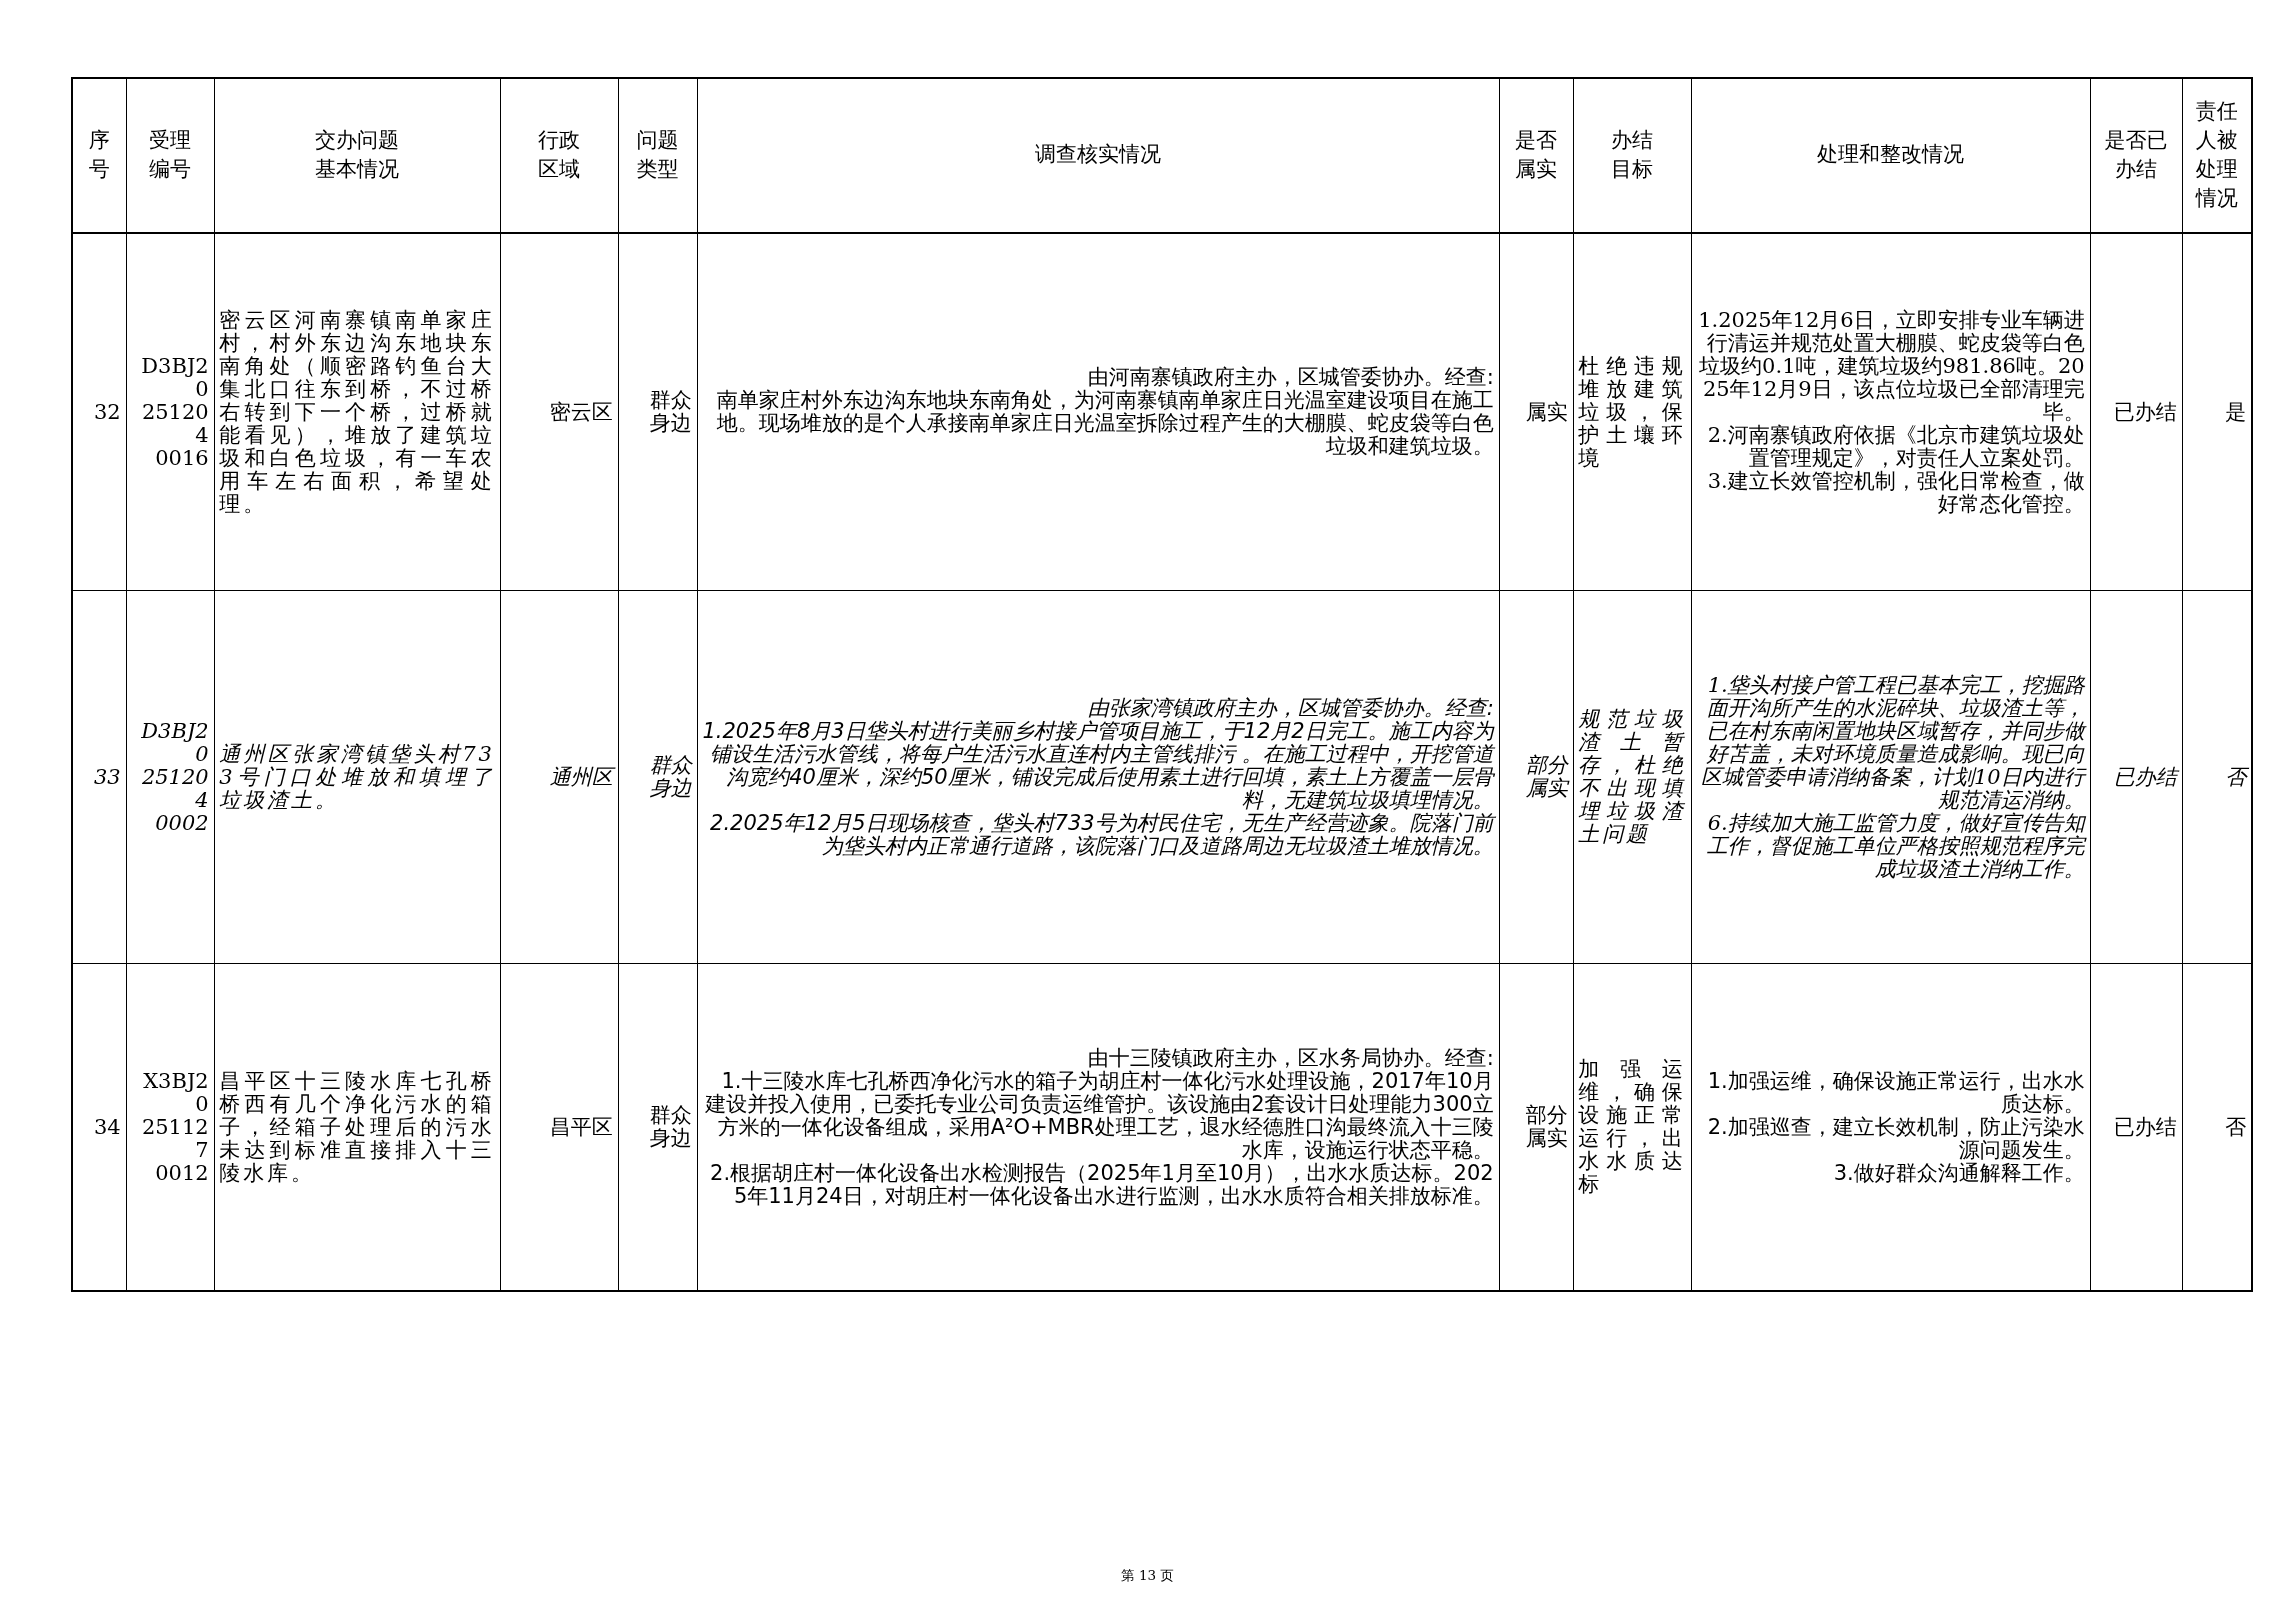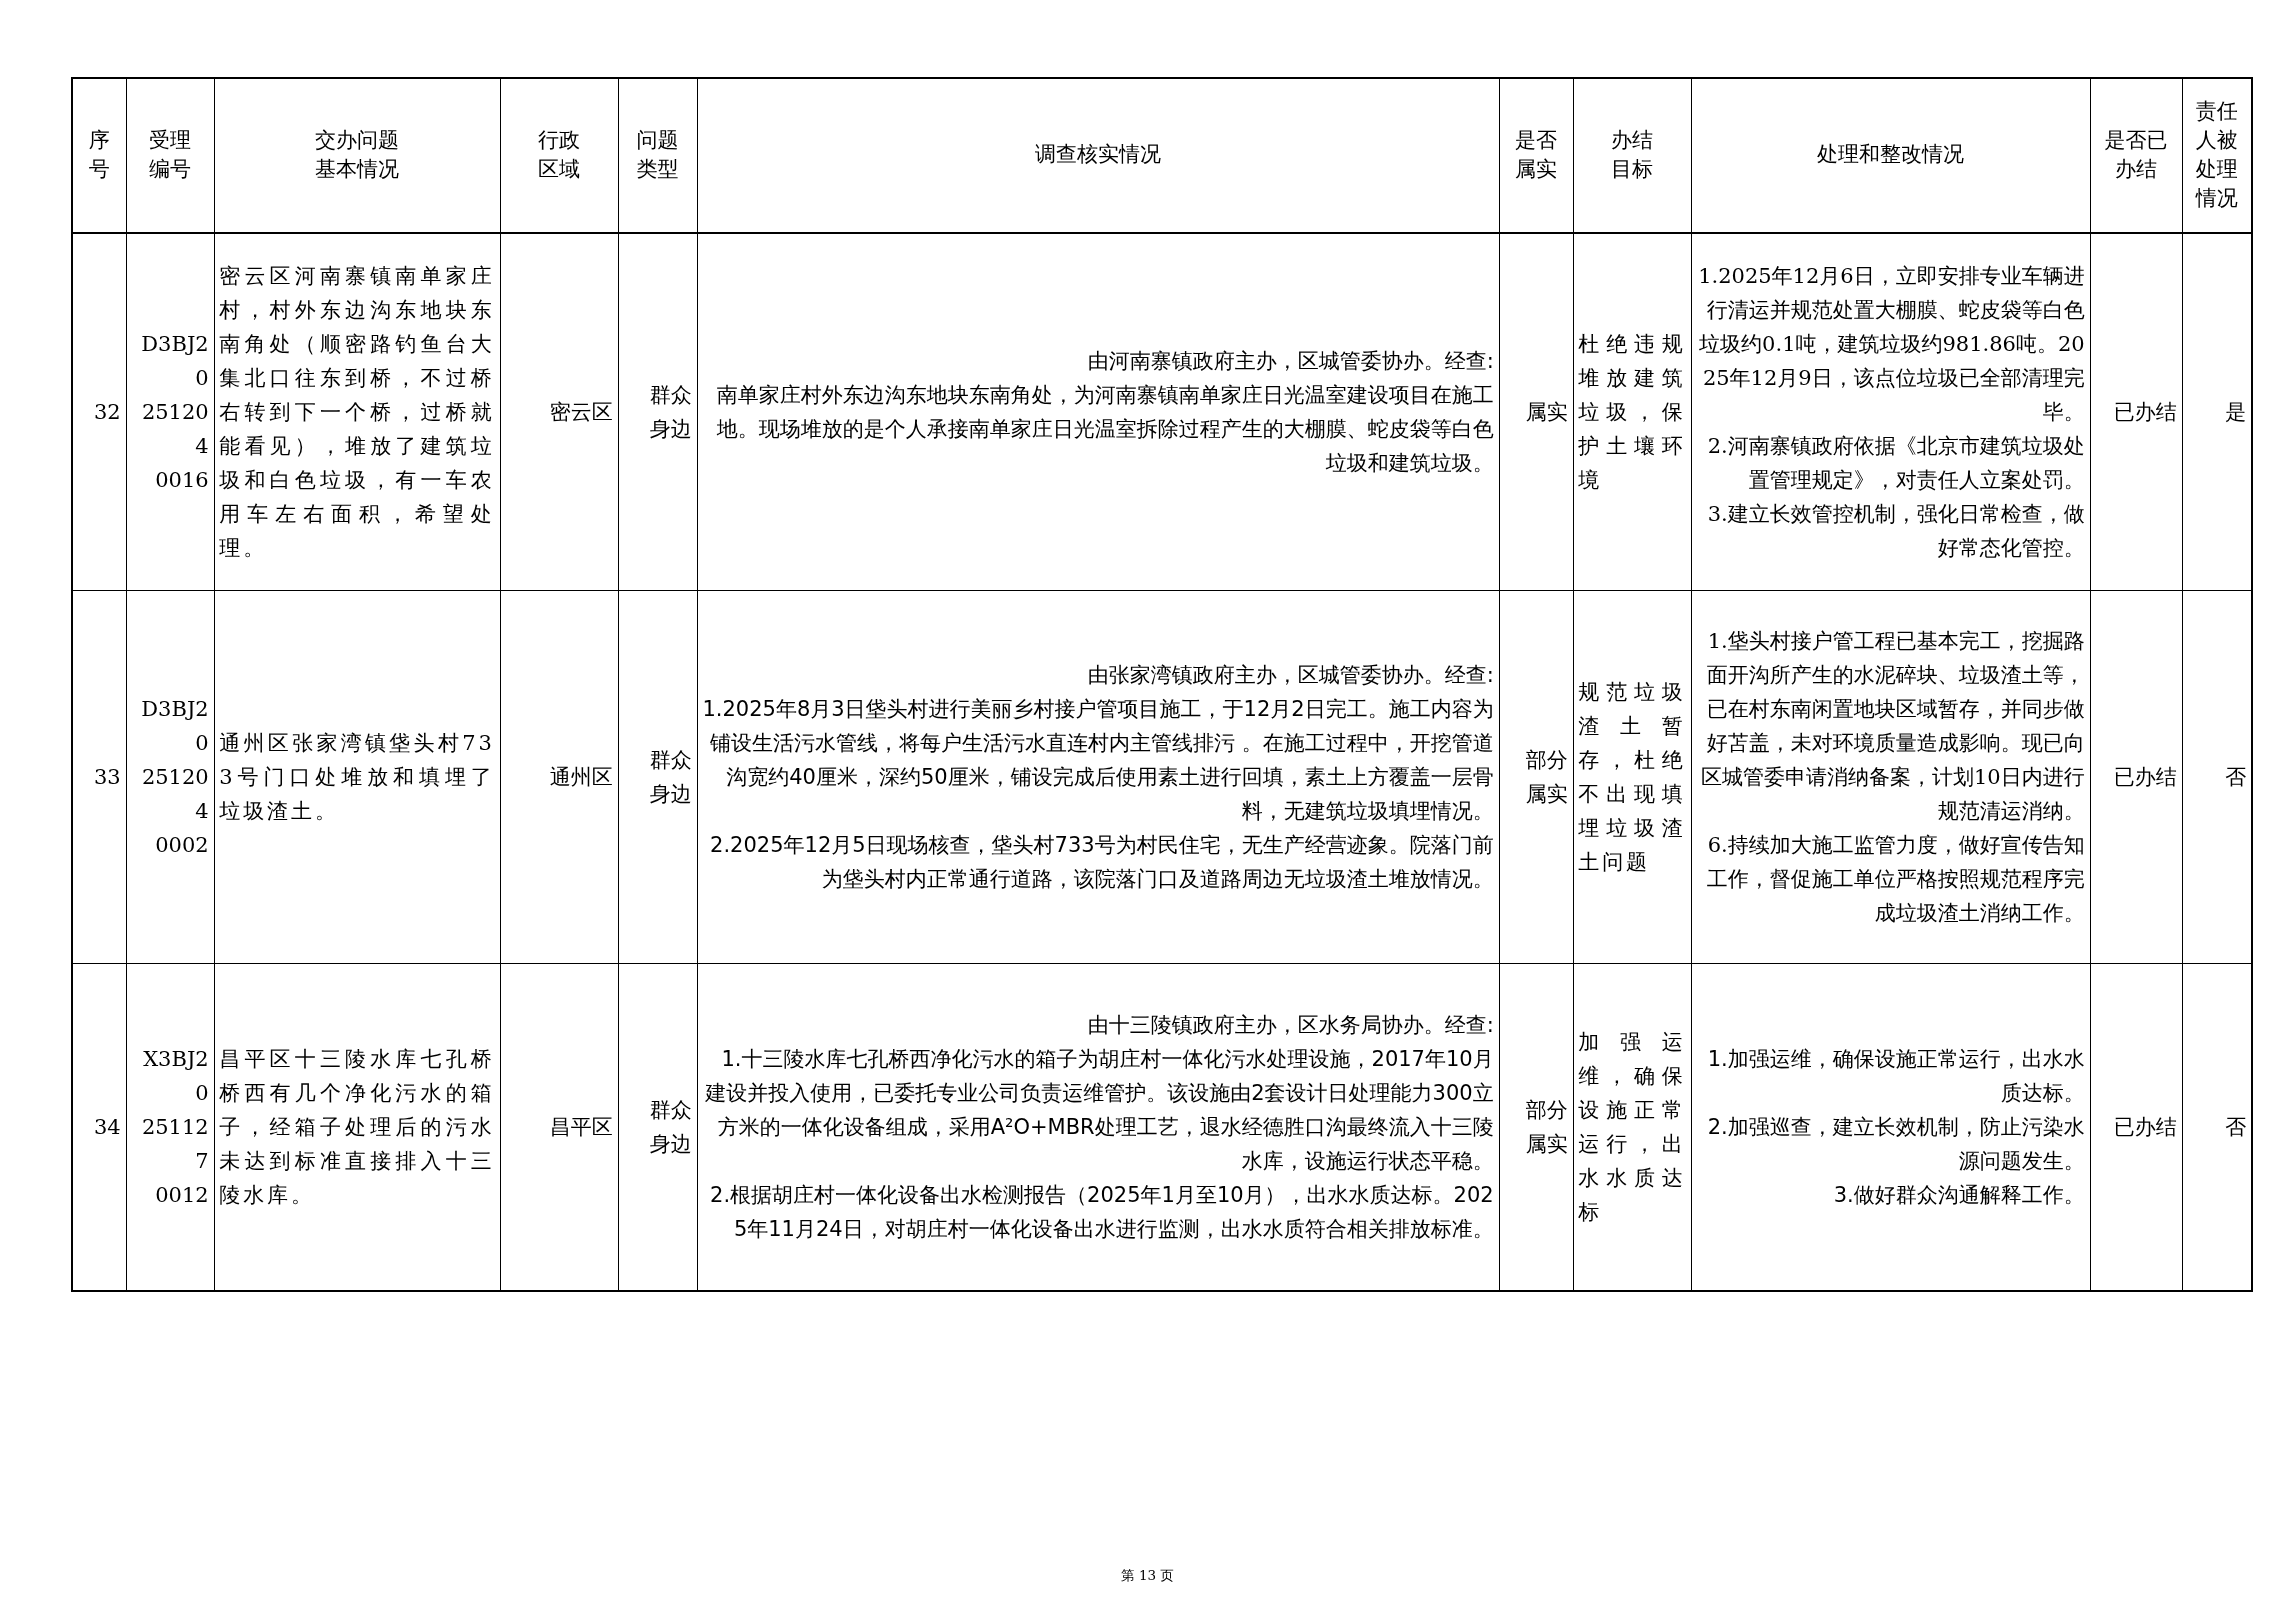--- a/index.html
+++ b/index.html
@@ -5,33 +5,33 @@
   html, body { margin: 0; padding: 0; background: #ffffff; }
   body { width: 2295px; height: 1623px; position: relative; overflow: hidden;
          font-family: "DejaVu Serif", "Liberation Serif", serif; color: #000; }
   table.main {
     position: absolute; left: 71px; top: 77px;
     width: 2179px; border-collapse: collapse; table-layout: fixed;
     border: 2.4px solid #000;
   }
   table.main th, table.main td {
     border: 1.4px solid #000; padding: 0 4.8px; vertical-align: middle;
-    font-size: 21px; line-height: 34px; word-break: break-all;
+    font-size: 21px; line-height: 23px; word-break: break-all;
   }
   table.main th {
     font-family: Liberation Mono, monospace;
     font-weight: normal; text-align: center; height: 153px; line-height: 29px;
     border-bottom: 2.4px solid #000;
   }
   table.main td.c { text-align: right; }
   table.main td.l { text-align: right; }
   table.main td.j { text-align: justify; text-align-last: left; }
   table.main td.sans { font-family: "DejaVu Sans", "Liberation Sans", sans-serif; }
   tr.r32 td { height: 356px; }
-  tr.r33 td { height: 372px; }
+  tr.r33 td { height: 372px; font-style: italic; }
   tr.r34 td { height: 326px; }
   .para { display: block; }
   .page-num {
     position: absolute; left: 0; width: 100%; top: 1567px; text-align: center;
     font-size: 13.5px; font-family: "DejaVu Serif", "Liberation Serif", serif;
   }
   .wide-spaced { letter-spacing: 2.9px; }
 </style>
 </head>
 <body>

